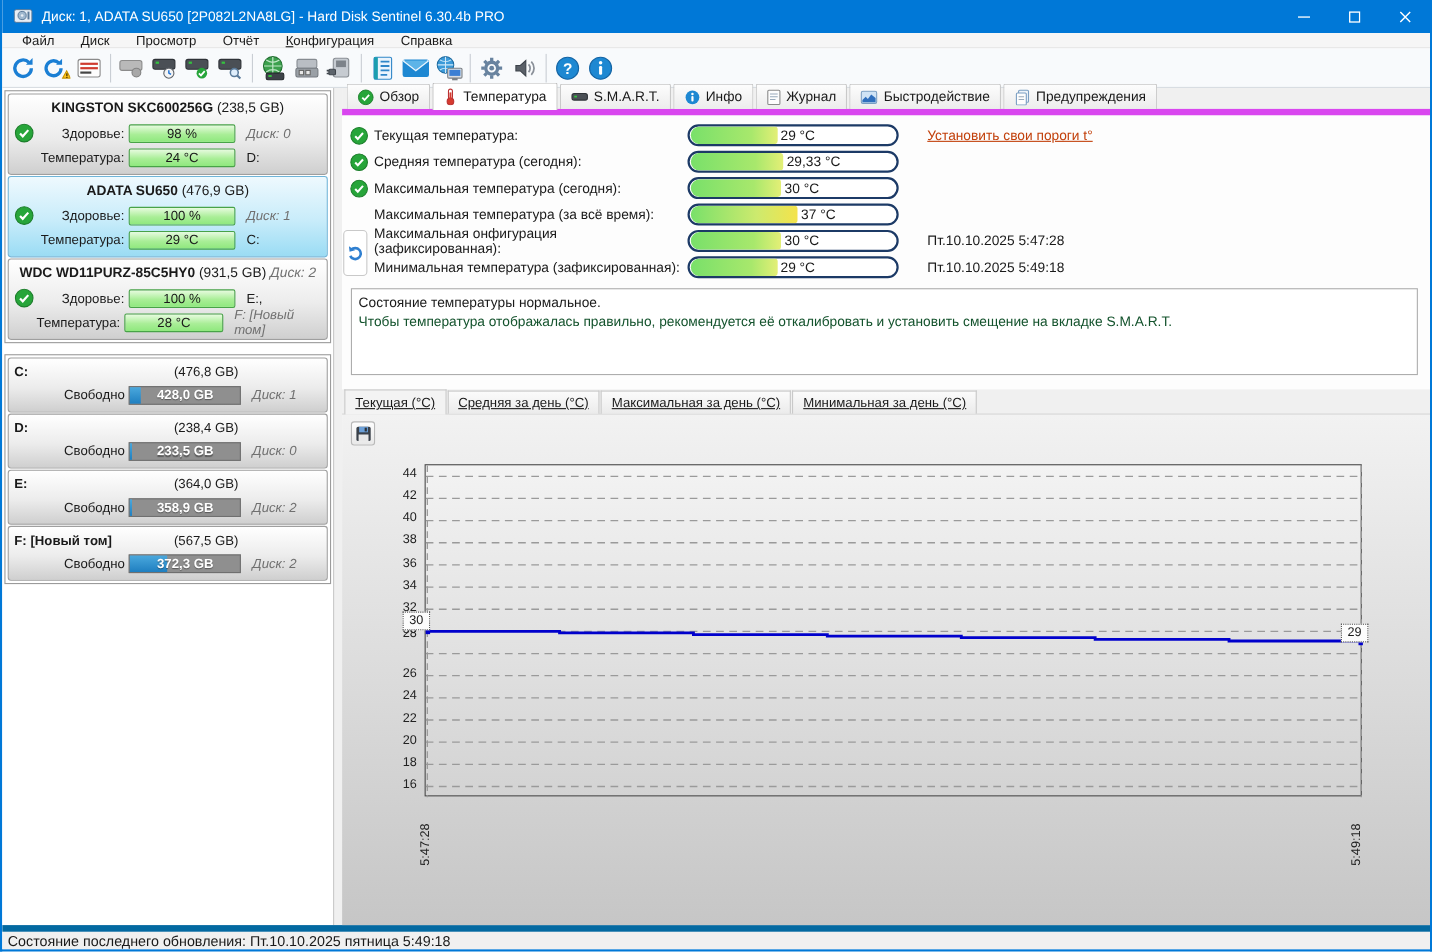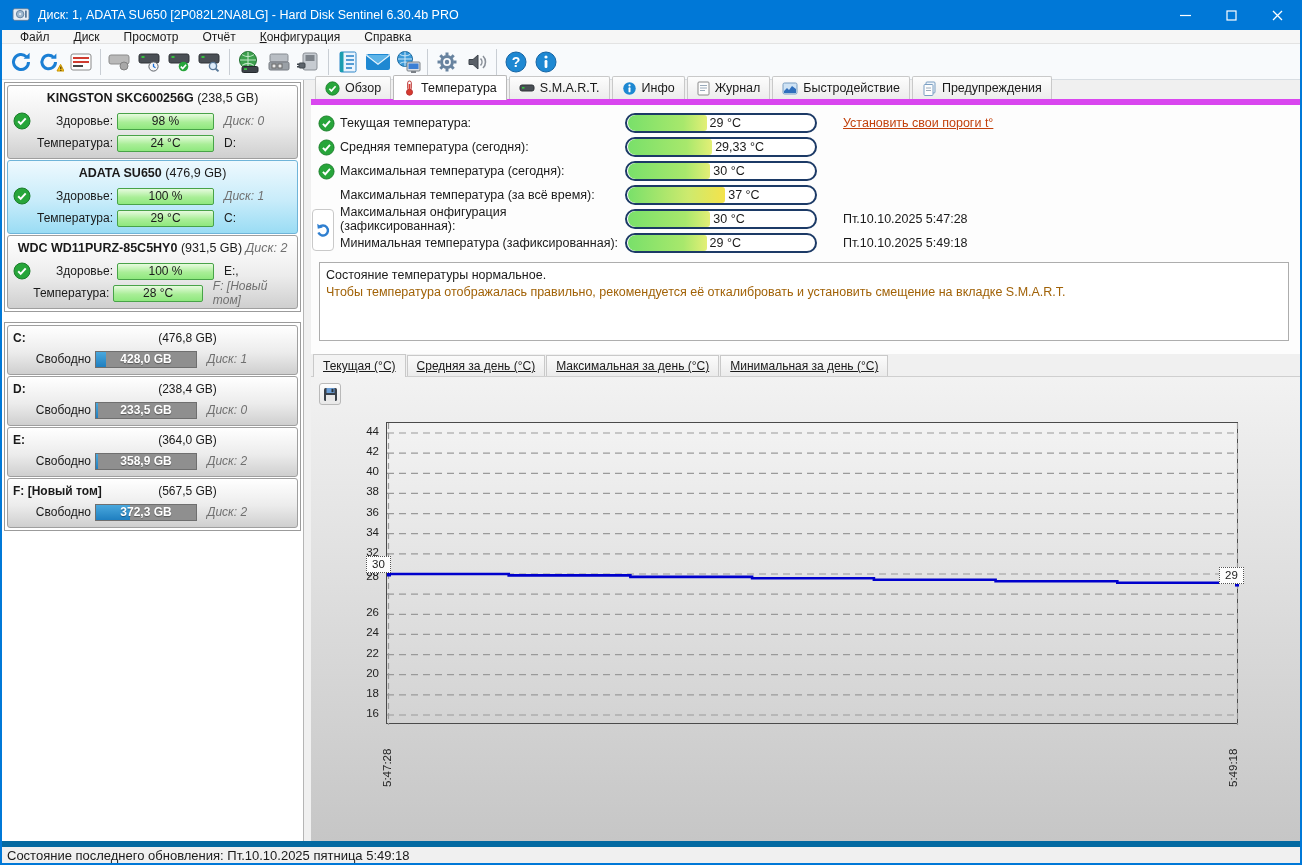--- a/index.html
+++ b/index.html
@@ -42,21 +42,21 @@
   .d-ico { width:22px; display:flex; justify-content:flex-start; }
   .d-lbl { width:82px; text-align:right; padding-right:4px; }
   .gbar { width:97px; height:17px; border:1px solid #48a348; border-radius:2px; background:linear-gradient(#e7fbdf,#a9ee97 55%,#8fe87e); display:flex; align-items:center; justify-content:center; font-size:12px; }
   .d-suffix { padding-left:10px; color:#1a1a1a; }
   .d-suffix.italic { font-style:italic; color:#707070; }
   
   .part-card { border:1px solid #9f9f9f; border-radius:3px; background:linear-gradient(#ffffff,#ececec 55%,#cfcfcf); padding:3px 5px 5px 5px; margin:1px; }
   .p-title { display:flex; height:18px; align-items:center; }
   .p-name { font-weight:bold; width:110px; }
   .p-size { flex:1; text-align:center; margin-left:-40px; }
-  .p-row { display:flex; align-items:center; height:20px; margin-top:2px; }
+  .p-row { display:flex; align-items:center; height:20px; margin-top:2px;justify-content:center; }
   .p-lbl { width:82px; text-align:right; padding-right:4px; }
   .pbar { width:102px; height:17px; background:#8f8f8f; border:1px solid #6f6f6f; position:relative; display:flex; align-items:center; justify-content:center; }
   .pbar .used { position:absolute; left:0; top:0; bottom:0; background:linear-gradient(#4aa8dd,#1f7fc0); }
   .pbar .ptext { position:relative; color:#fff; font-weight:bold; font-size:12px; text-shadow:0 1px 1px rgba(0,0,0,.4); }
   
   .tabstrip { height:25px; background:#f0f0f0; border-bottom:6px solid #d946ef; display:flex; align-items:flex-end; padding-left:4px; flex:0 0 auto; }
   .tab { height:23px; display:flex; align-items:center; gap:5px; padding:0 9px; border:1px solid #c9c9c9; border-bottom:none; background:linear-gradient(#fdfdfd,#ececec); margin-right:2px; border-radius:2px 2px 0 0; font-size:12.5px; }
   .tab.active { background:#fff; height:25px; margin-bottom:-1px; border-color:#b9b9b9; }
   .tab svg { display:block; }
   
@@ -65,21 +65,21 @@
   .t-ico { width:24px; display:flex; justify-content:flex-start; padding-left:2px; }
   .t-lbl { width:285px; font-size:12.5px; }
   .t-gauge { width:192px; height:20px; border:2px solid #1c3a66; border-radius:10px; background:#fff; display:flex; align-items:center; overflow:hidden; padding-left:1px; }
   .t-fill { height:16px; border-radius:8px 3px 3px 8px; background:linear-gradient(90deg,#79e06a,#a8e86c 70%,#e3ef76); }
   .t-fill.hot { background:linear-gradient(90deg,#79e06a,#cdea6e 62%,#f4e34b); }
   .t-val { padding-left:3px; font-size:12.5px; }
   .t-right { margin-left:26px; font-size:12.5px; }
   a.thresh-link { color:#c2410c; text-decoration:underline; }
   .undo-btn { position:absolute; left:1px; top:104px; width:22px; height:42px; background:#fff; border:1px solid #c9c9c9; border-radius:4px; display:flex; align-items:center; justify-content:center; }
   .note-box { border:1px solid #adadad; background:#fff; margin:7px 3px 0 3px; height:79px; padding:4px 6px; line-height:17px; font-size:12.5px; }
-  .note-blue { color:#a16207; }
+  .note-blue { color:#14532d; }
   
   .chart-sec { flex:1; display:flex; flex-direction:column; margin-top:13px; min-height:0;text-decoration:underline; }
   .subtabstrip { height:23px; background:#f0f0f0; border-bottom:1px solid #cfcfcf; display:flex; align-items:flex-end; padding-left:2px; flex:0 0 auto; }
   .subtab { height:21px; display:flex; align-items:center; padding:0 9px; border:1px solid #c9c9c9; border-bottom:none; background:linear-gradient(#fbfbfb,#ebebeb); margin-right:1px; font-size:12px; }
   .subtab.active { background:#f3f3f3; height:23px; margin-bottom:-1px; }
   .chart-panel { flex:1; position:relative; background:linear-gradient(#f2f2f2,#c6c6c6); overflow:hidden; }
   .save-btn { position:absolute; left:8px; top:6px; width:22px; height:22px; border:1px solid #b9b9b9; border-radius:3px; background:linear-gradient(#fdfdfd,#e8e8e8); display:flex; align-items:center; justify-content:center; }
   .plot { position:absolute; left:75px; top:45px; width:852px; height:302px; border:1px solid #4a4a4a; background:linear-gradient(#f3f3f3,#d3d3d3); }
   .plot svg { position:absolute; left:0; top:0; }
   .yaxis { position:absolute; left:38px; top:45px; width:34px; height:302px; }

